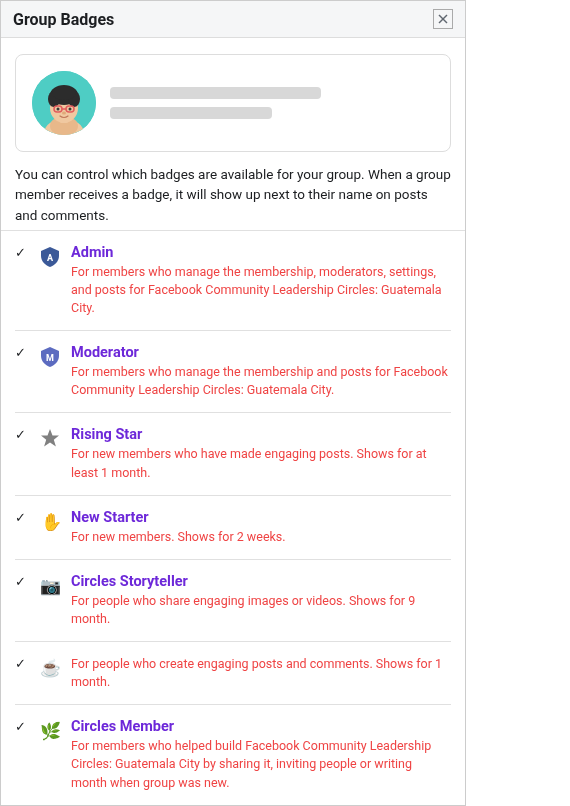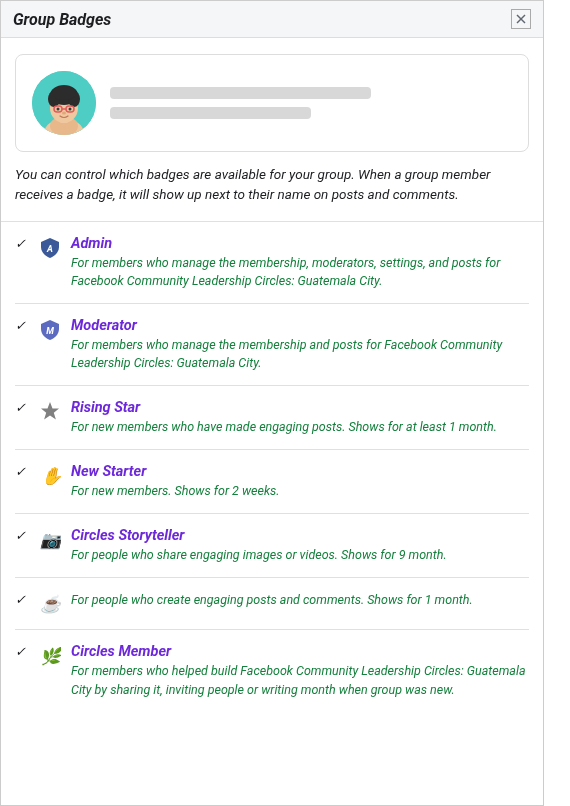--- a/index.html
+++ b/index.html
@@ -5,23 +5,22 @@
     * { box-sizing: border-box; margin: 0; padding: 0; }
     body {
       font-family: -apple-system, BlinkMacSystemFont, 'Segoe UI', Roboto, Arial, sans-serif;
       background: #fff;
       width: 570px;
       min-height: 806px;
     }
     .panel {
       border: 1px solid #ccc;
       background: #fff;
-      width: 544px;
+      width: 466px;
       min-height: 806px;
-      font-style: italic;
     }
     .panel-header {
       display: flex;
       align-items: center;
       justify-content: space-between;
       padding: 8px 12px;
       border-bottom: 1px solid #ddd;
       background: #f5f6f7;
     }
     .panel-title {
@@ -69,21 +68,21 @@
       flex: 1;
     }
     .line-placeholder {
       height: 12px;
       background: #d8d8d8;
       border-radius: 4px;
     }
     .line-long { width: 65%; }
     .line-medium { width: 50%; }
     .description {
-      padding: 0 14px 16px 14px;
+      padding: 0 14px 5px 14px;
       font-size: 13.5px;
       color: #1c1e21;
       line-height: 1.5;
       border-bottom: 1px solid #e0e0e0;
     }
     .badge-list {
       padding: 0 14px;
     }
     .badge-item {
       display: flex;
@@ -116,21 +115,21 @@
       flex: 1;
     }
     .badge-title {
       font-size: 14.5px;
       font-weight: 700;
       color: #6d28d9;
       margin-bottom: 2px;
     }
     .badge-desc {
       font-size: 12.5px;
-      color: #15803d;
+      color: #ef4444;
       line-height: 1.45;
     }
   </style>
 </head>
 <body>
 
 <div class="panel">
 
   <div class="panel-header">
     <span class="panel-title">Group Badges</span>

